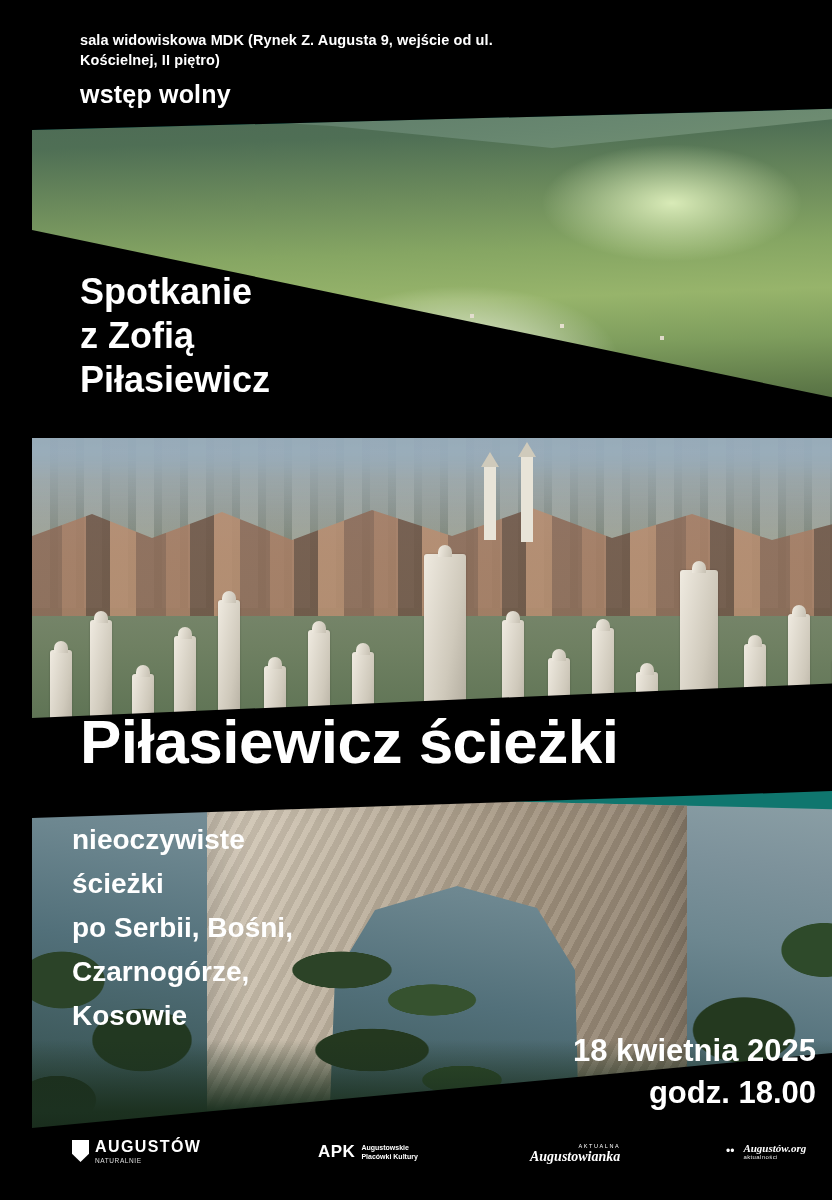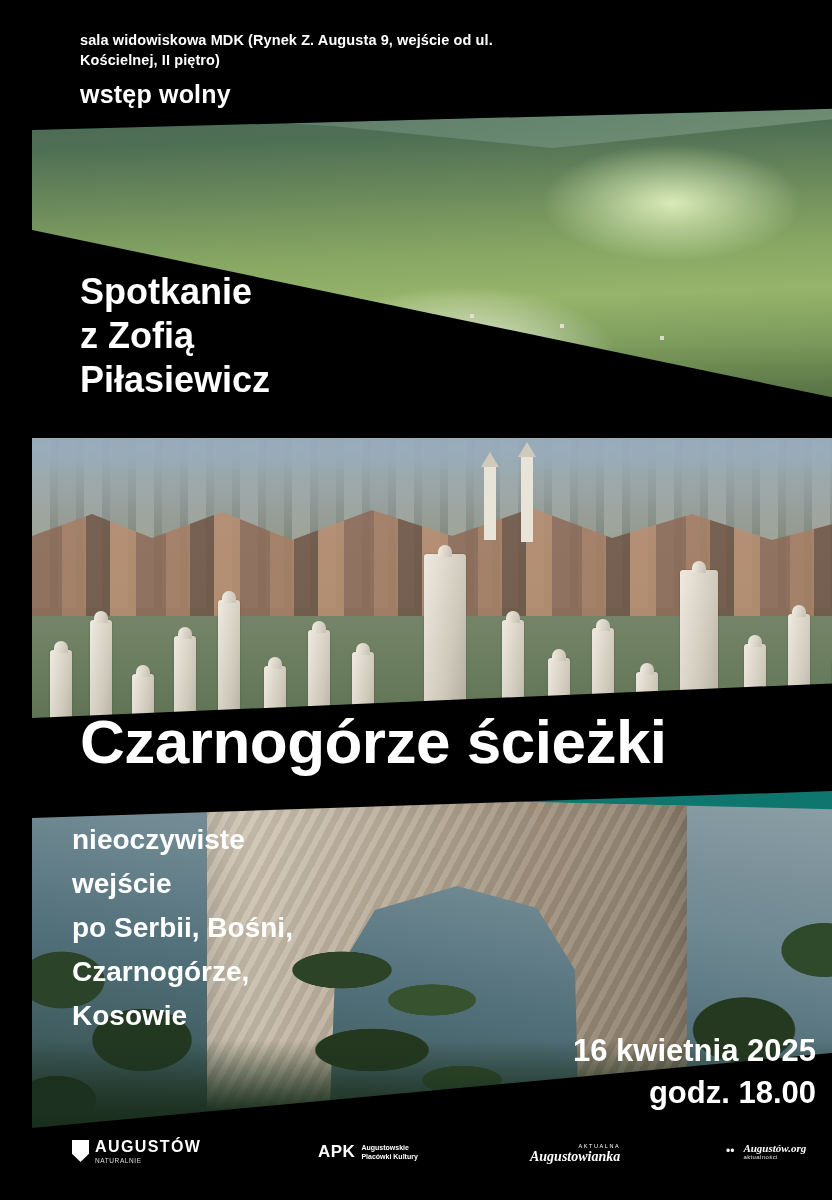--- a/index.html
+++ b/index.html
@@ -284,32 +284,32 @@
 
   <div class="txt" id="venue">sala widowiskowa MDK (Rynek Z. Augusta 9, wejście od ul. Kościelnej, II piętro)</div>
   <div class="txt" id="free-entry">wstęp wolny</div>
 
   <div class="txt" id="meeting">
     <div>Spotkanie</div>
     <div>z Zofią</div>
     <div>Piłasiewicz</div>
   </div>
 
-  <div class="txt" id="title">Czarnogórze ścieżki</div>
+  <div class="txt" id="title">Piłasiewicz ścieżki</div>
 
   <div class="txt" id="subtitle">
     <div>nieoczywiste</div>
-    <div>wejście</div>
+    <div>ścieżki</div>
     <div>po  Serbii, Bośni,</div>
     <div>Czarnogórze,</div>
     <div>Kosowie</div>
   </div>
 
   <div class="txt" id="date">
-    <div>16 kwietnia 2025</div>
+    <div>18 kwietnia 2025</div>
     <div>godz. 18.00</div>
   </div>
 
   <div id="footer">
 
     <div class="logo" id="logo-augustow">
       <div class="shield"></div>
       <div>
         <div class="wordmark">AUGUSTÓW</div>
         <div class="sub">NATURALNIE</div>

